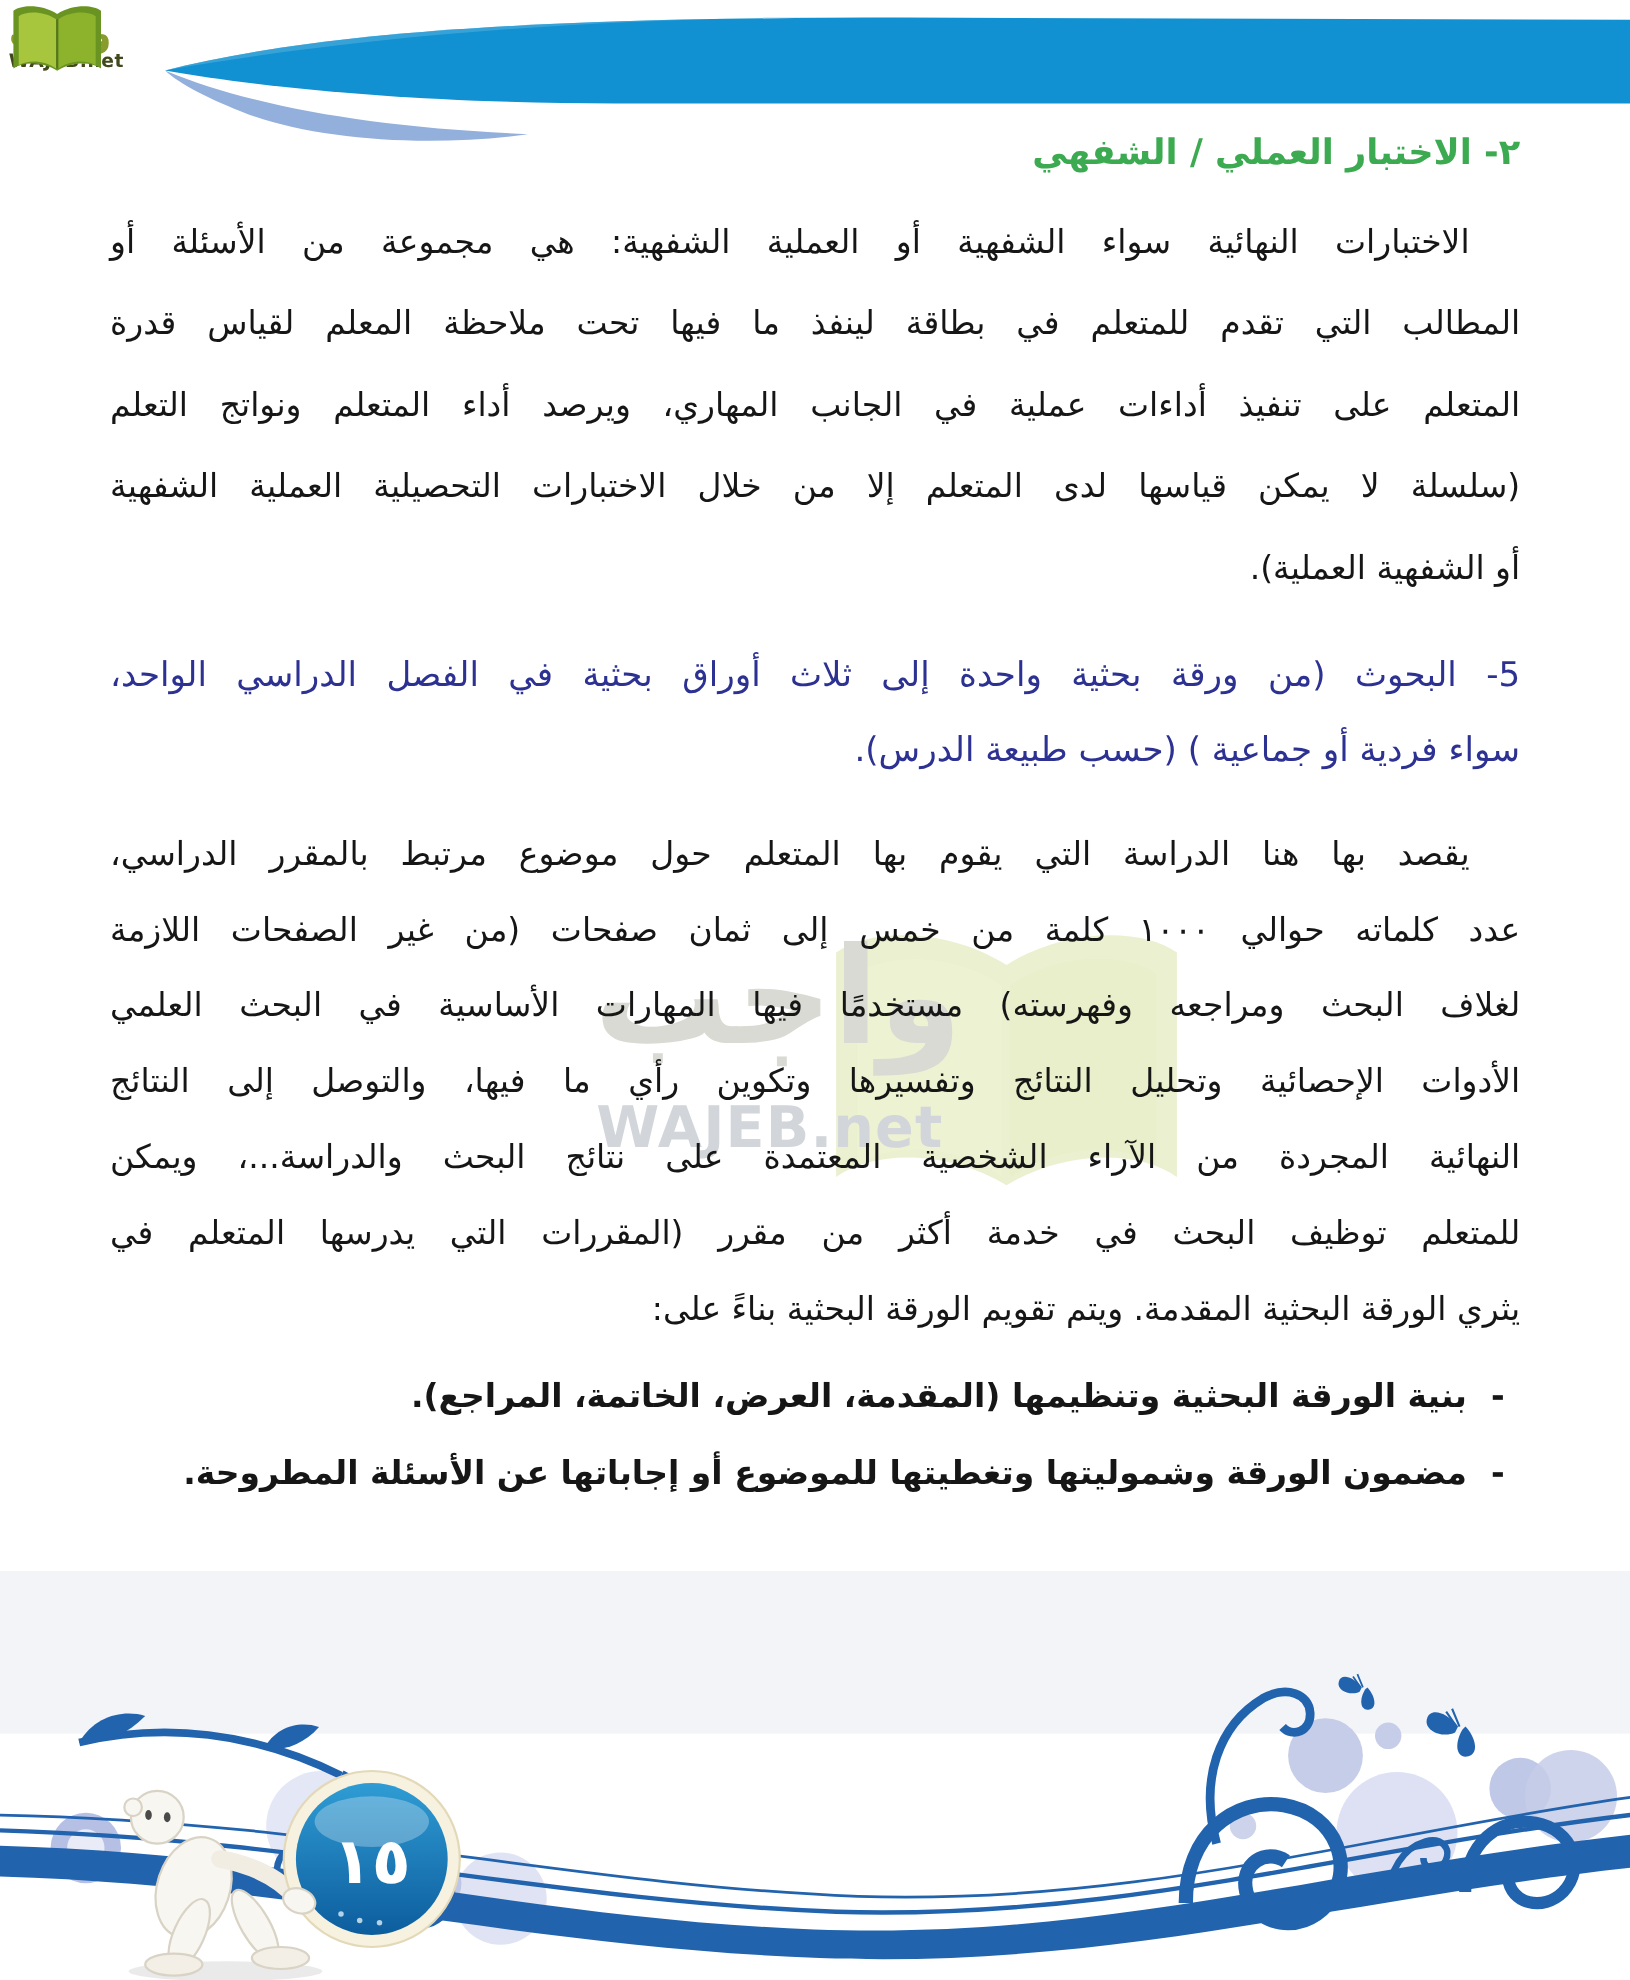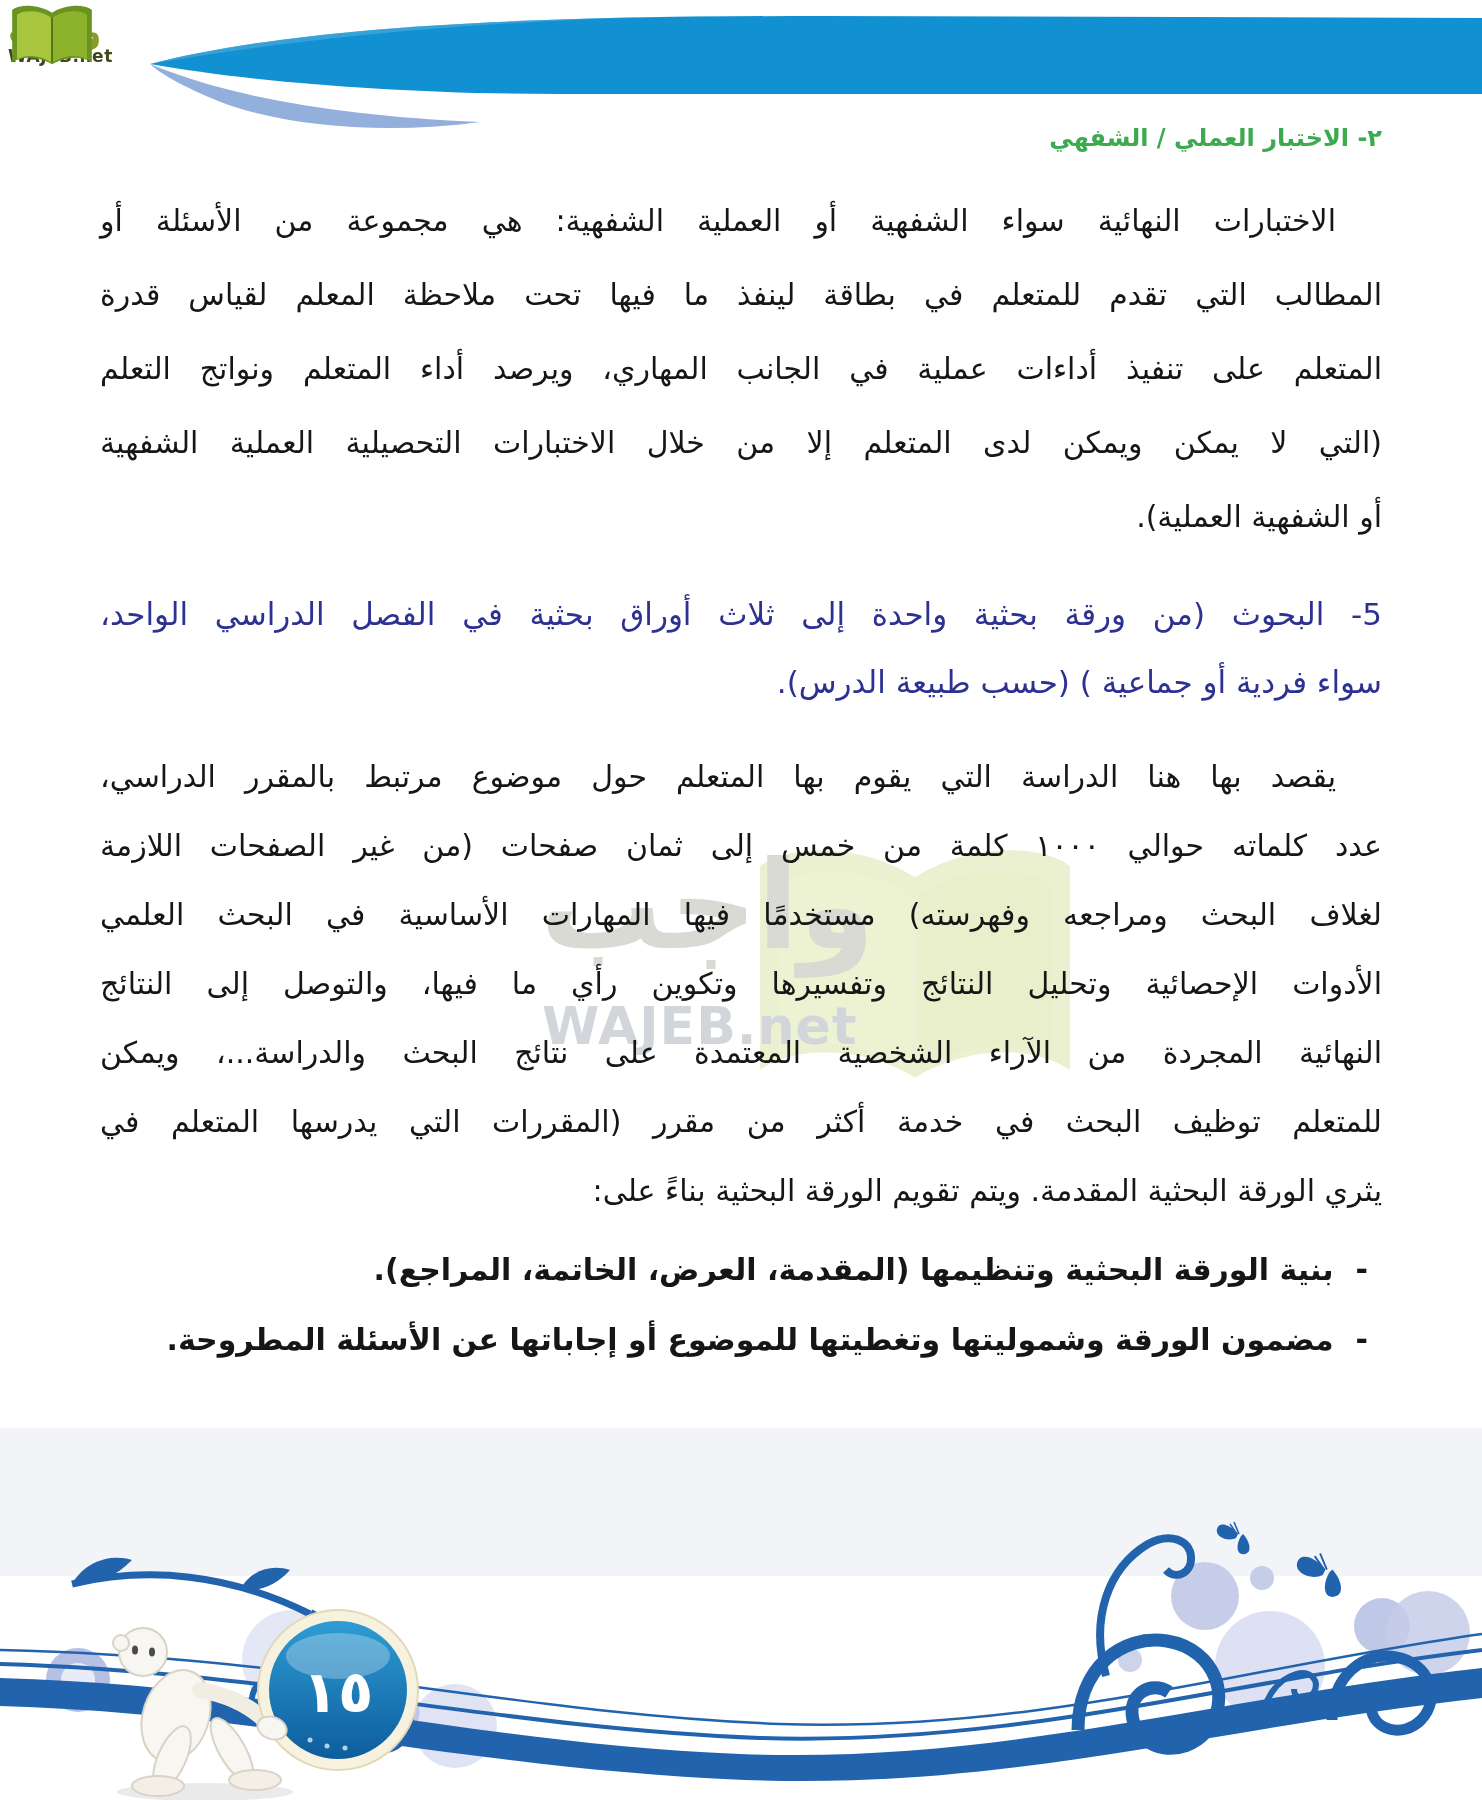--- a/index.html
+++ b/index.html
@@ -24,21 +24,21 @@
   .watermark{position:absolute;left:540px;top:828px;width:545px;height:295px;z-index:1;pointer-events:none;}
   .wm-book{position:absolute;left:205px;top:0;}
   .wm-arabic{position:absolute;left:0;top:18px;font-size:122px;font-weight:bold;color:#d9dad3;line-height:120px;}
   .wm-domain{position:absolute;left:2px;top:168px;font-size:52px;font-weight:bold;color:#d2d6da;letter-spacing:1px;}
   
   .content{
     position:absolute;top:112px;left:100px;width:1282px;z-index:2;
     direction:rtl;color:#161616;
   }
   .h-green{
-    margin:0;font-size:24px;line-height:52px;font-weight:bold;
+    margin:0;font-size:32px;line-height:52px;font-weight:bold;
     color:#3caa50;text-align:right;
   }
   .para{margin:0;padding:0;}
   .para .line{
     font-size:30px;font-weight:normal;
     text-align:justify;text-align-last:justify;
     white-space:normal;
   }
   .para .line:last-child{text-align-last:right;}
   .para.indent .line:first-child{padding-right:46px;}
@@ -99,21 +99,21 @@
 
   <main class="content">
 
     <h2 class="h-green">٢- الاختبار العملي / الشفهي</h2>
 
     <div class="para p1 indent">
 
     <div class="line">الاختبارات النهائية سواء الشفهية أو العملية الشفهية: هي مجموعة من الأسئلة أو</div>
         <div class="line">المطالب التي تقدم للمتعلم في بطاقة لينفذ ما فيها تحت ملاحظة المعلم لقياس قدرة</div>
         <div class="line">المتعلم على تنفيذ أداءات عملية في الجانب المهاري، ويرصد أداء المتعلم ونواتج التعلم</div>
-        <div class="line">(التي لا يمكن ويمكن لدى المتعلم إلا من خلال الاختبارات التحصيلية العملية الشفهية</div>
+        <div class="line">(سلسلة لا يمكن قياسها لدى المتعلم إلا من خلال الاختبارات التحصيلية العملية الشفهية</div>
         <div class="line">أو الشفهية العملية).</div>
       </div>
 
     <div class="para h-blue">
 
     <div class="line">5- البحوث (من ورقة بحثية واحدة إلى ثلاث أوراق بحثية في الفصل الدراسي الواحد،</div>
         <div class="line">سواء فردية أو جماعية ) (حسب طبيعة الدرس).</div>
       </div>
 
     <div class="para p2 indent">

